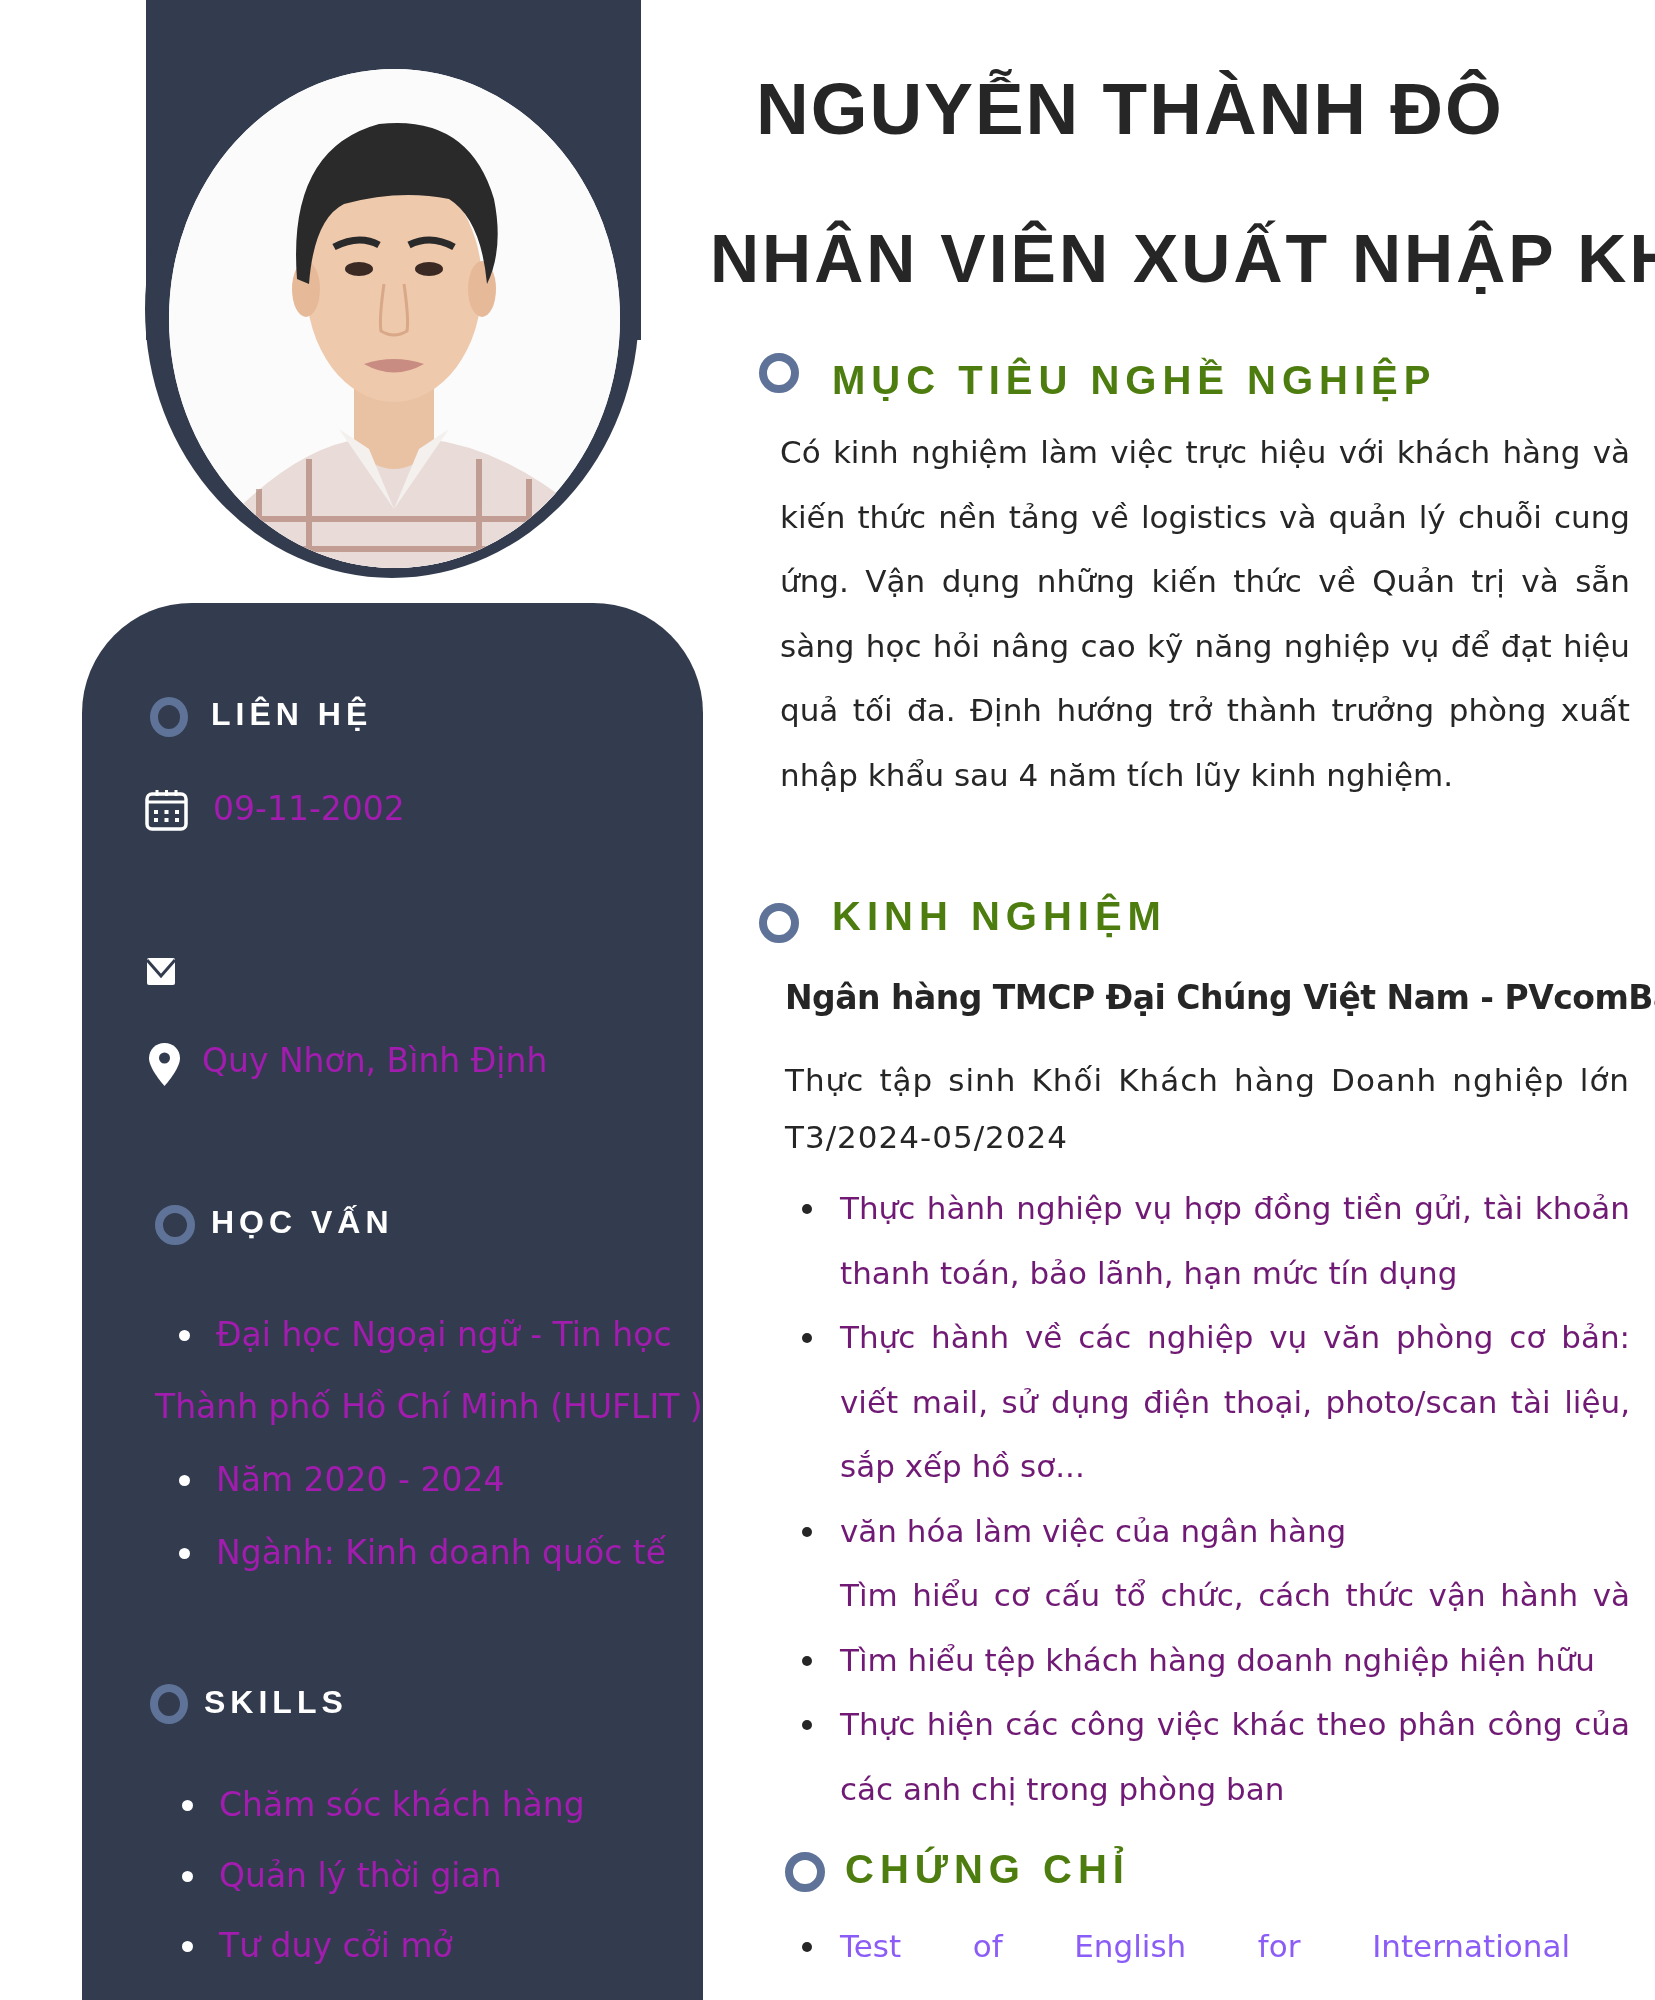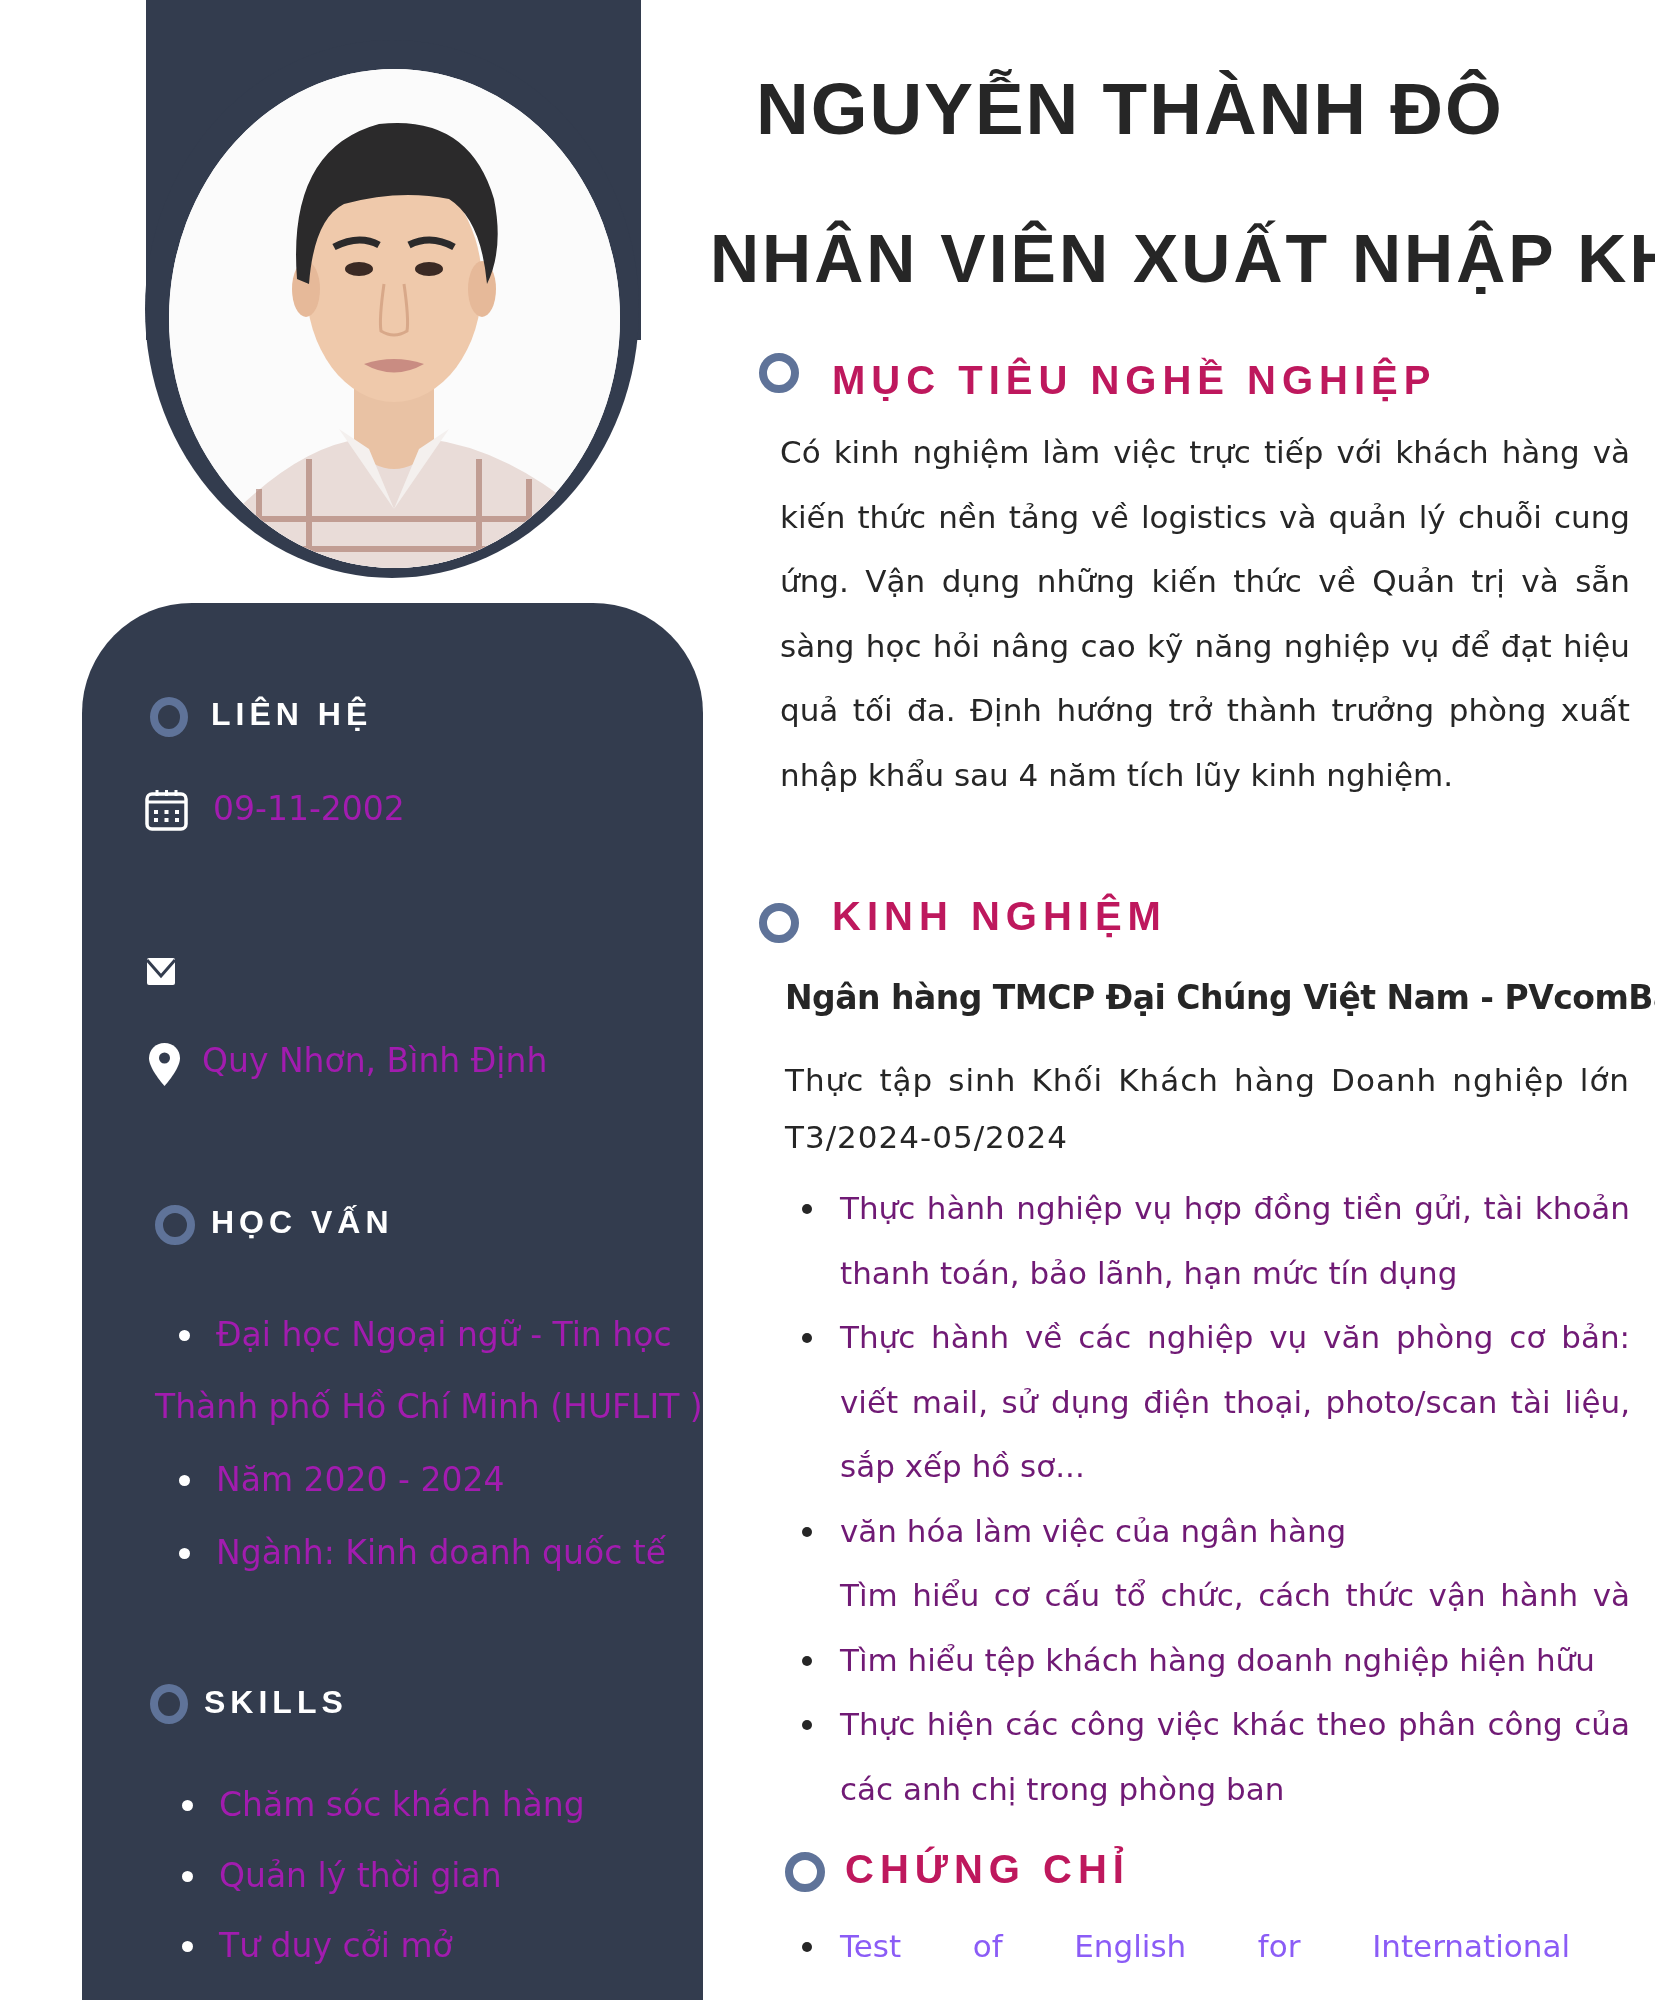--- a/index.html
+++ b/index.html
@@ -18,21 +18,21 @@
   .ring { position: absolute; border: 8px solid #5f7399; border-radius: 50%; background: transparent; }
 
   .side-heading { position: absolute; color: #ffffff; font-weight: 700; font-size: 32px; letter-spacing: 5px; white-space: nowrap; line-height: 1; }
   .side-text { position: absolute; color: #a21caf; font-size: 33px; white-space: nowrap; line-height: 1; font-family: "DejaVu Sans", sans-serif; font-weight: 400; }
   .side-bullet { position: absolute; width: 11px; height: 11px; border-radius: 50%; background: #ffffff; }
 
   
   .name { position: absolute; left: 756px; top: 72px; font-size: 73px; font-weight: 700; color: #262626; letter-spacing: 2px; white-space: nowrap; line-height: 1; }
   .job-title { position: absolute; left: 710px; top: 224px; font-size: 68px; font-weight: 700; color: #262626; letter-spacing: 3px; white-space: nowrap; line-height: 1; }
 
-  .main-heading { position: absolute; color: #be185d; font-weight: 700; font-size: 40px; letter-spacing: 6px; white-space: nowrap; line-height: 1; }
+  .main-heading { position: absolute; color: #4d7c0f; font-weight: 700; font-size: 40px; letter-spacing: 6px; white-space: nowrap; line-height: 1; }
 
   .para { position: absolute; left: 780px; width: 850px; font-size: 31px; line-height: 64.5px; color: #262626; text-align: justify; text-align-last: left; font-family: "DejaVu Sans", sans-serif; }
   .para-line { display: block; height: 64.5px; text-align: justify; text-align-last: justify; white-space: nowrap; overflow: visible; }
   .para-line.last { text-align-last: left; }
 
   .company { position: absolute; left: 785px; top: 981px; font-size: 33px; font-weight: 700; color: #262626; white-space: nowrap; line-height: 1; font-family: "DejaVu Sans", sans-serif; letter-spacing: -0.5px; }
   .role { position: absolute; left: 785px; width: 845px; font-size: 31px; color: #262626; line-height: 57px; font-family: "DejaVu Sans", sans-serif; }
   .role .l1 { display: block; text-align: justify; text-align-last: justify; white-space: nowrap; letter-spacing: 1px; }
   .role .l2 { display: block; white-space: nowrap; letter-spacing: 1px; }
 
@@ -147,21 +147,21 @@
 <div class="side-bullet" style="left:182px; top:1941px;"></div>
 <div class="side-text" style="left:219px; top:1929px;">Tư duy cởi mở</div>
 
 <div class="name">NGUYỄN THÀNH ĐÔ</div>
 <div class="job-title">NHÂN VIÊN XUẤT NHẬP KHẨU</div>
 
 <div class="ring" style="left:759px; top:353px; width:40px; height:40px;"></div>
 <div class="main-heading" style="left:832px; top:360px;">MỤC TIÊU NGHỀ NGHIỆP</div>
 
 <div class="para" style="top:420px;">
-  <span class="para-line">Có kinh nghiệm làm việc trực tiếp với khách hàng và</span>
+  <span class="para-line">Có kinh nghiệm làm việc trực hiệu với khách hàng và</span>
   <span class="para-line">kiến thức nền tảng về logistics và quản lý chuỗi cung</span>
   <span class="para-line">ứng. Vận dụng những kiến thức về Quản trị và sẵn</span>
   <span class="para-line">sàng học hỏi nâng cao kỹ năng nghiệp vụ để đạt hiệu</span>
   <span class="para-line">quả tối đa. Định hướng trở thành trưởng phòng xuất</span>
   <span class="para-line last">nhập khẩu  sau 4 năm tích lũy kinh nghiệm.</span>
 </div>
 
 <div class="ring" style="left:759px; top:903px; width:40px; height:40px;"></div>
 <div class="main-heading" style="left:832px; top:896px;">KINH NGHIỆM</div>
 

